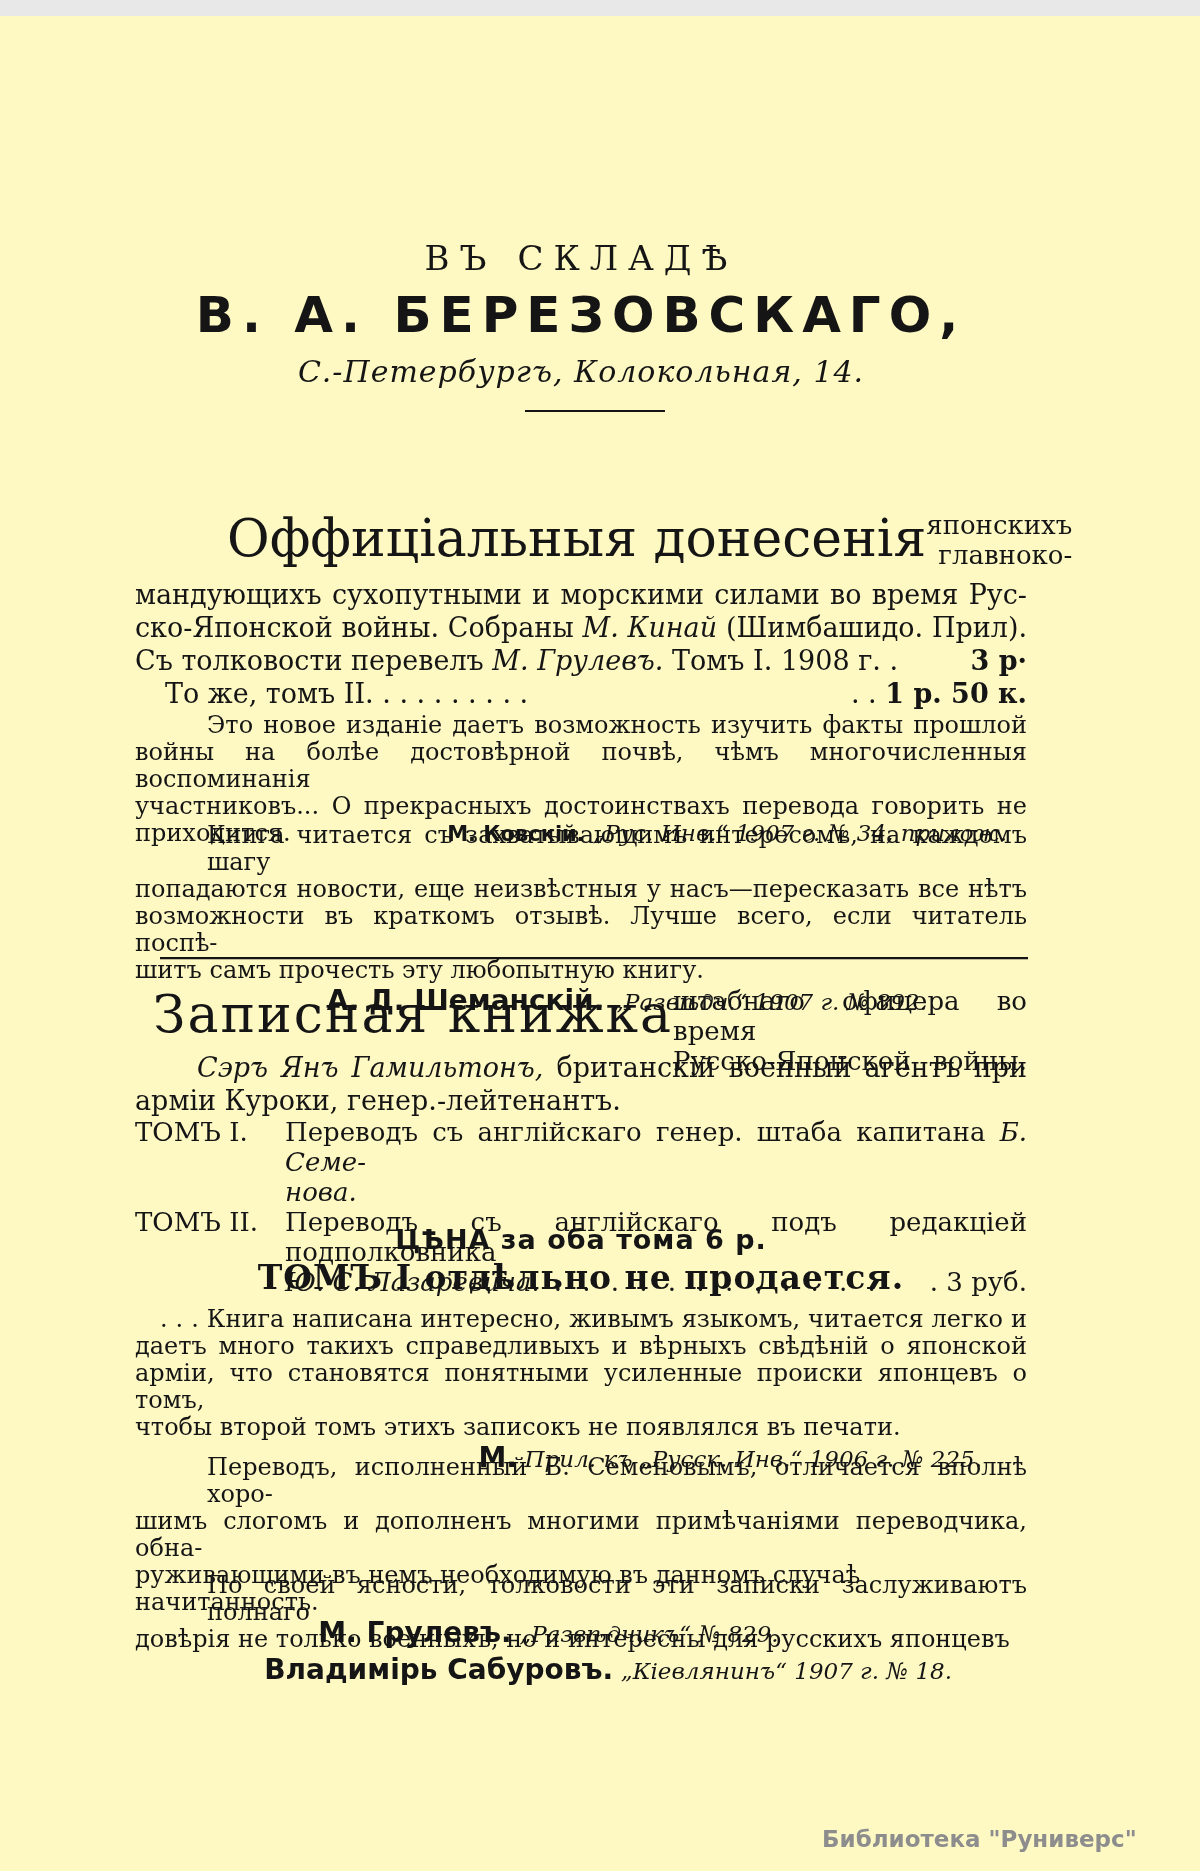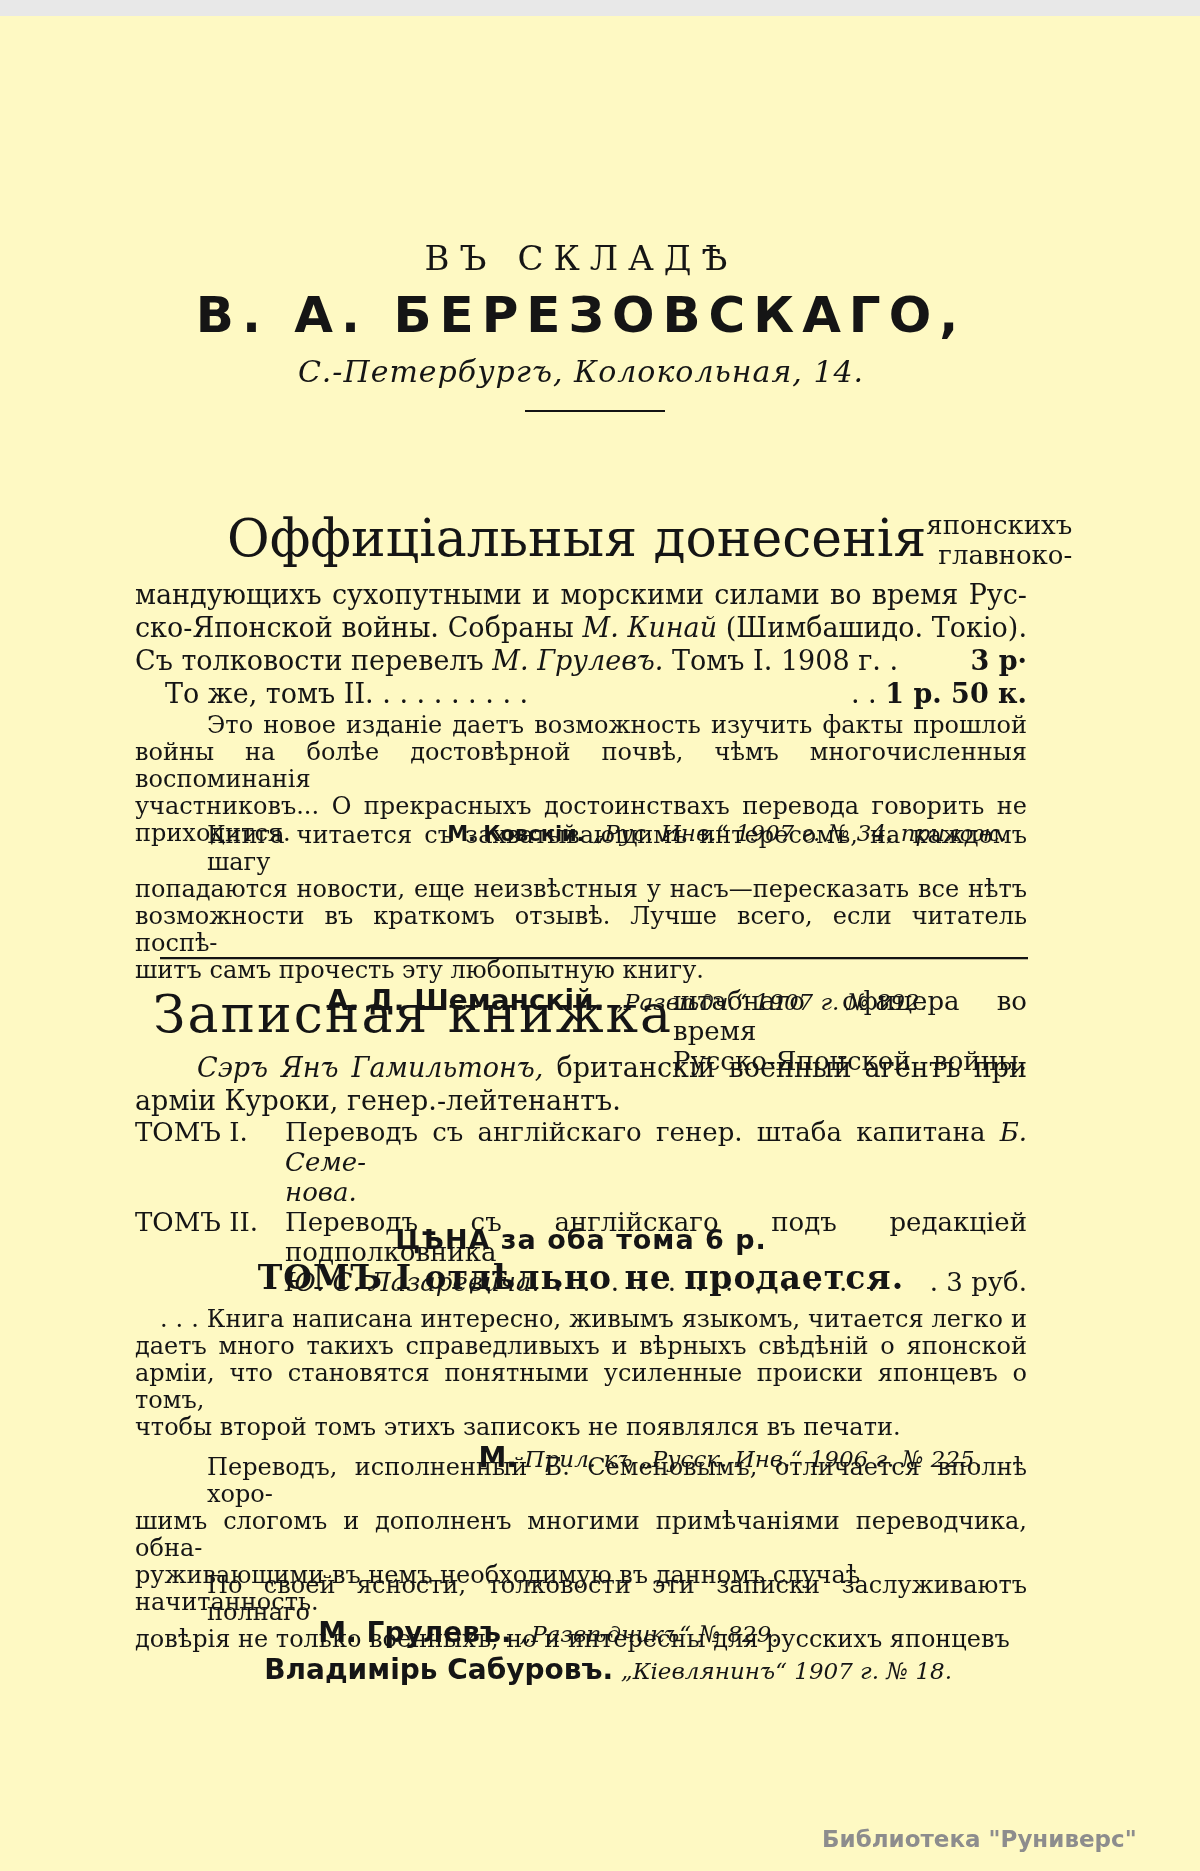--- a/index.html
+++ b/index.html
@@ -86,21 +86,21 @@
     <div class="abs sec-head" style="top:494px;">
       <div class="sec-title s1-title">Оффиціальныя донесенія</div>
       <div class="side side-right">
         <div>японскихъ</div>
         <div>главноко-</div>
       </div>
     </div>
 
     <div class="abs imprint" style="top:562px;">
       <div class="jline">мандующихъ сухопутными и морскими силами во время Рус-</div>
-      <div class="jline"><span>ско-Японской войны. Собраны </span><span class="it">М. Кинай</span><span> (Шимбашидо. Токіо).</span></div>
+      <div class="jline"><span>ско-Японской войны. Собраны </span><span class="it">М. Кинай</span><span> (Шимбашидо. Прил).</span></div>
       <div class="flexline">
         <span><span>Съ толковости перевелъ </span><span class="it">М. Грулевъ.</span><span> Томъ I. 1908 г. .</span></span>
         <span class="b">3 р·</span>
       </div>
       <div class="flexline">
         <span class="ind30">То же, томъ II. . . . . . . . . .</span>
         <span><span>. .</span> <span class="b">1 р. 50 к.</span></span>
       </div>
     </div>
 

